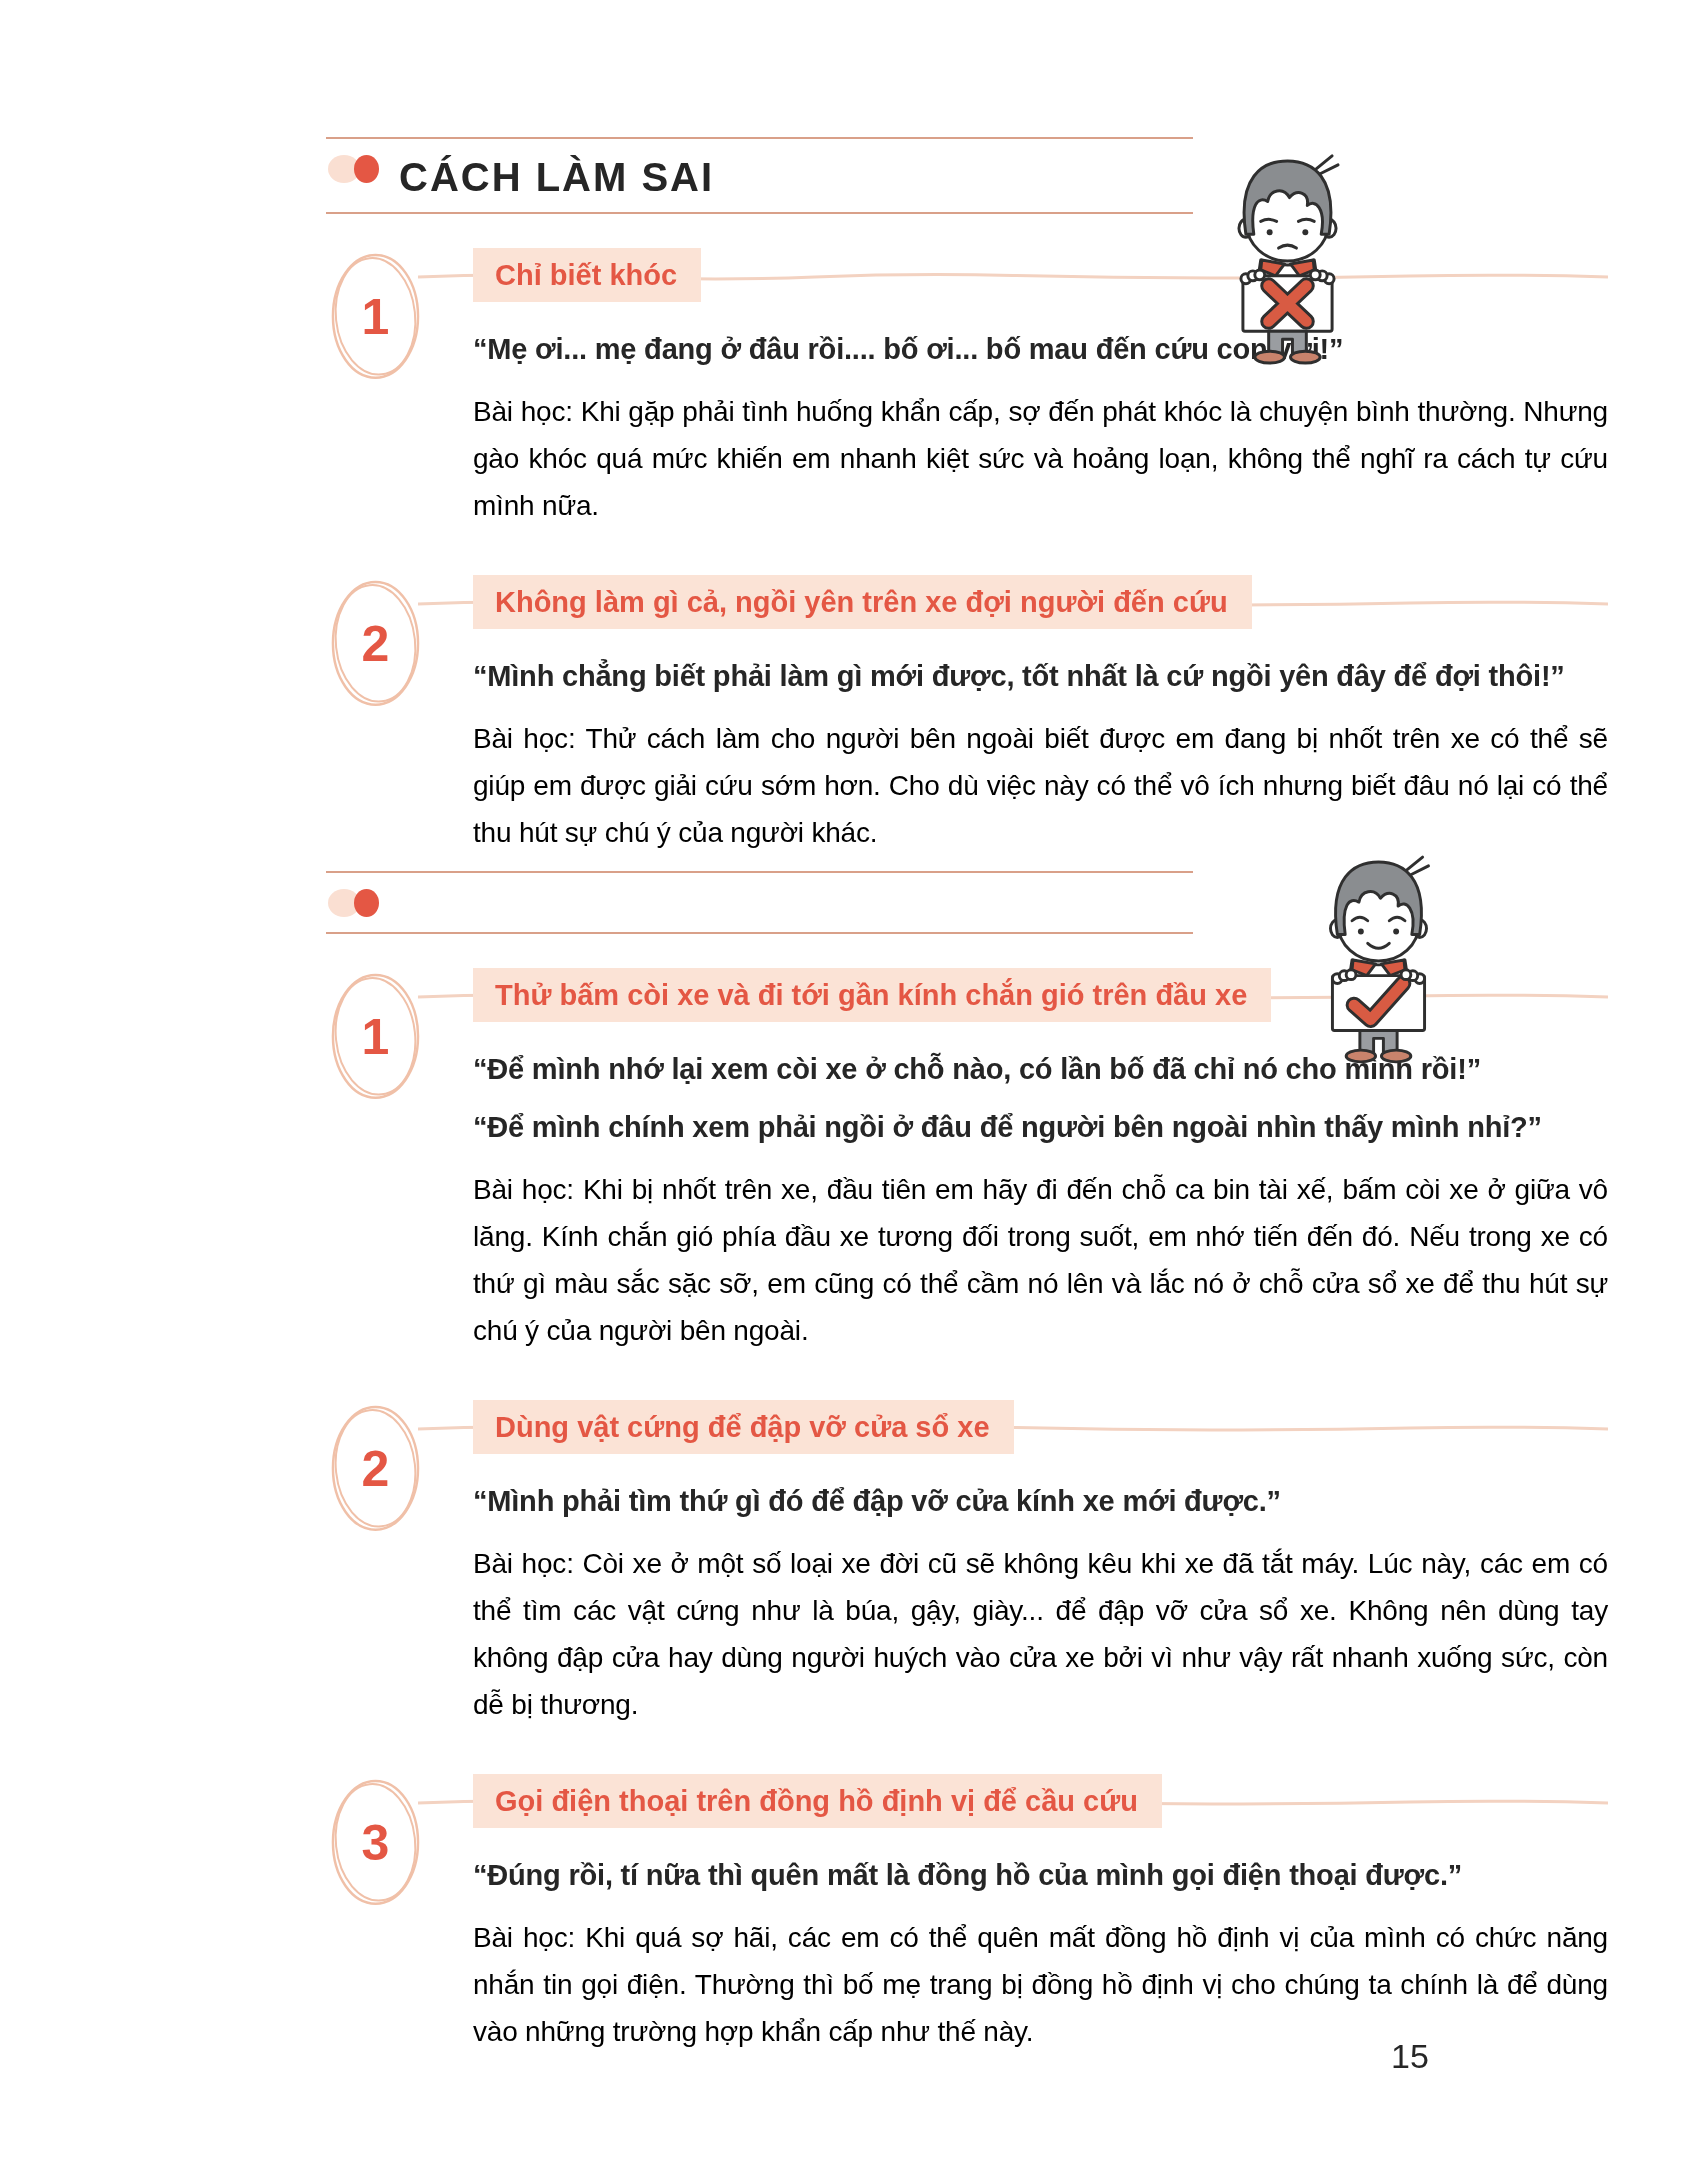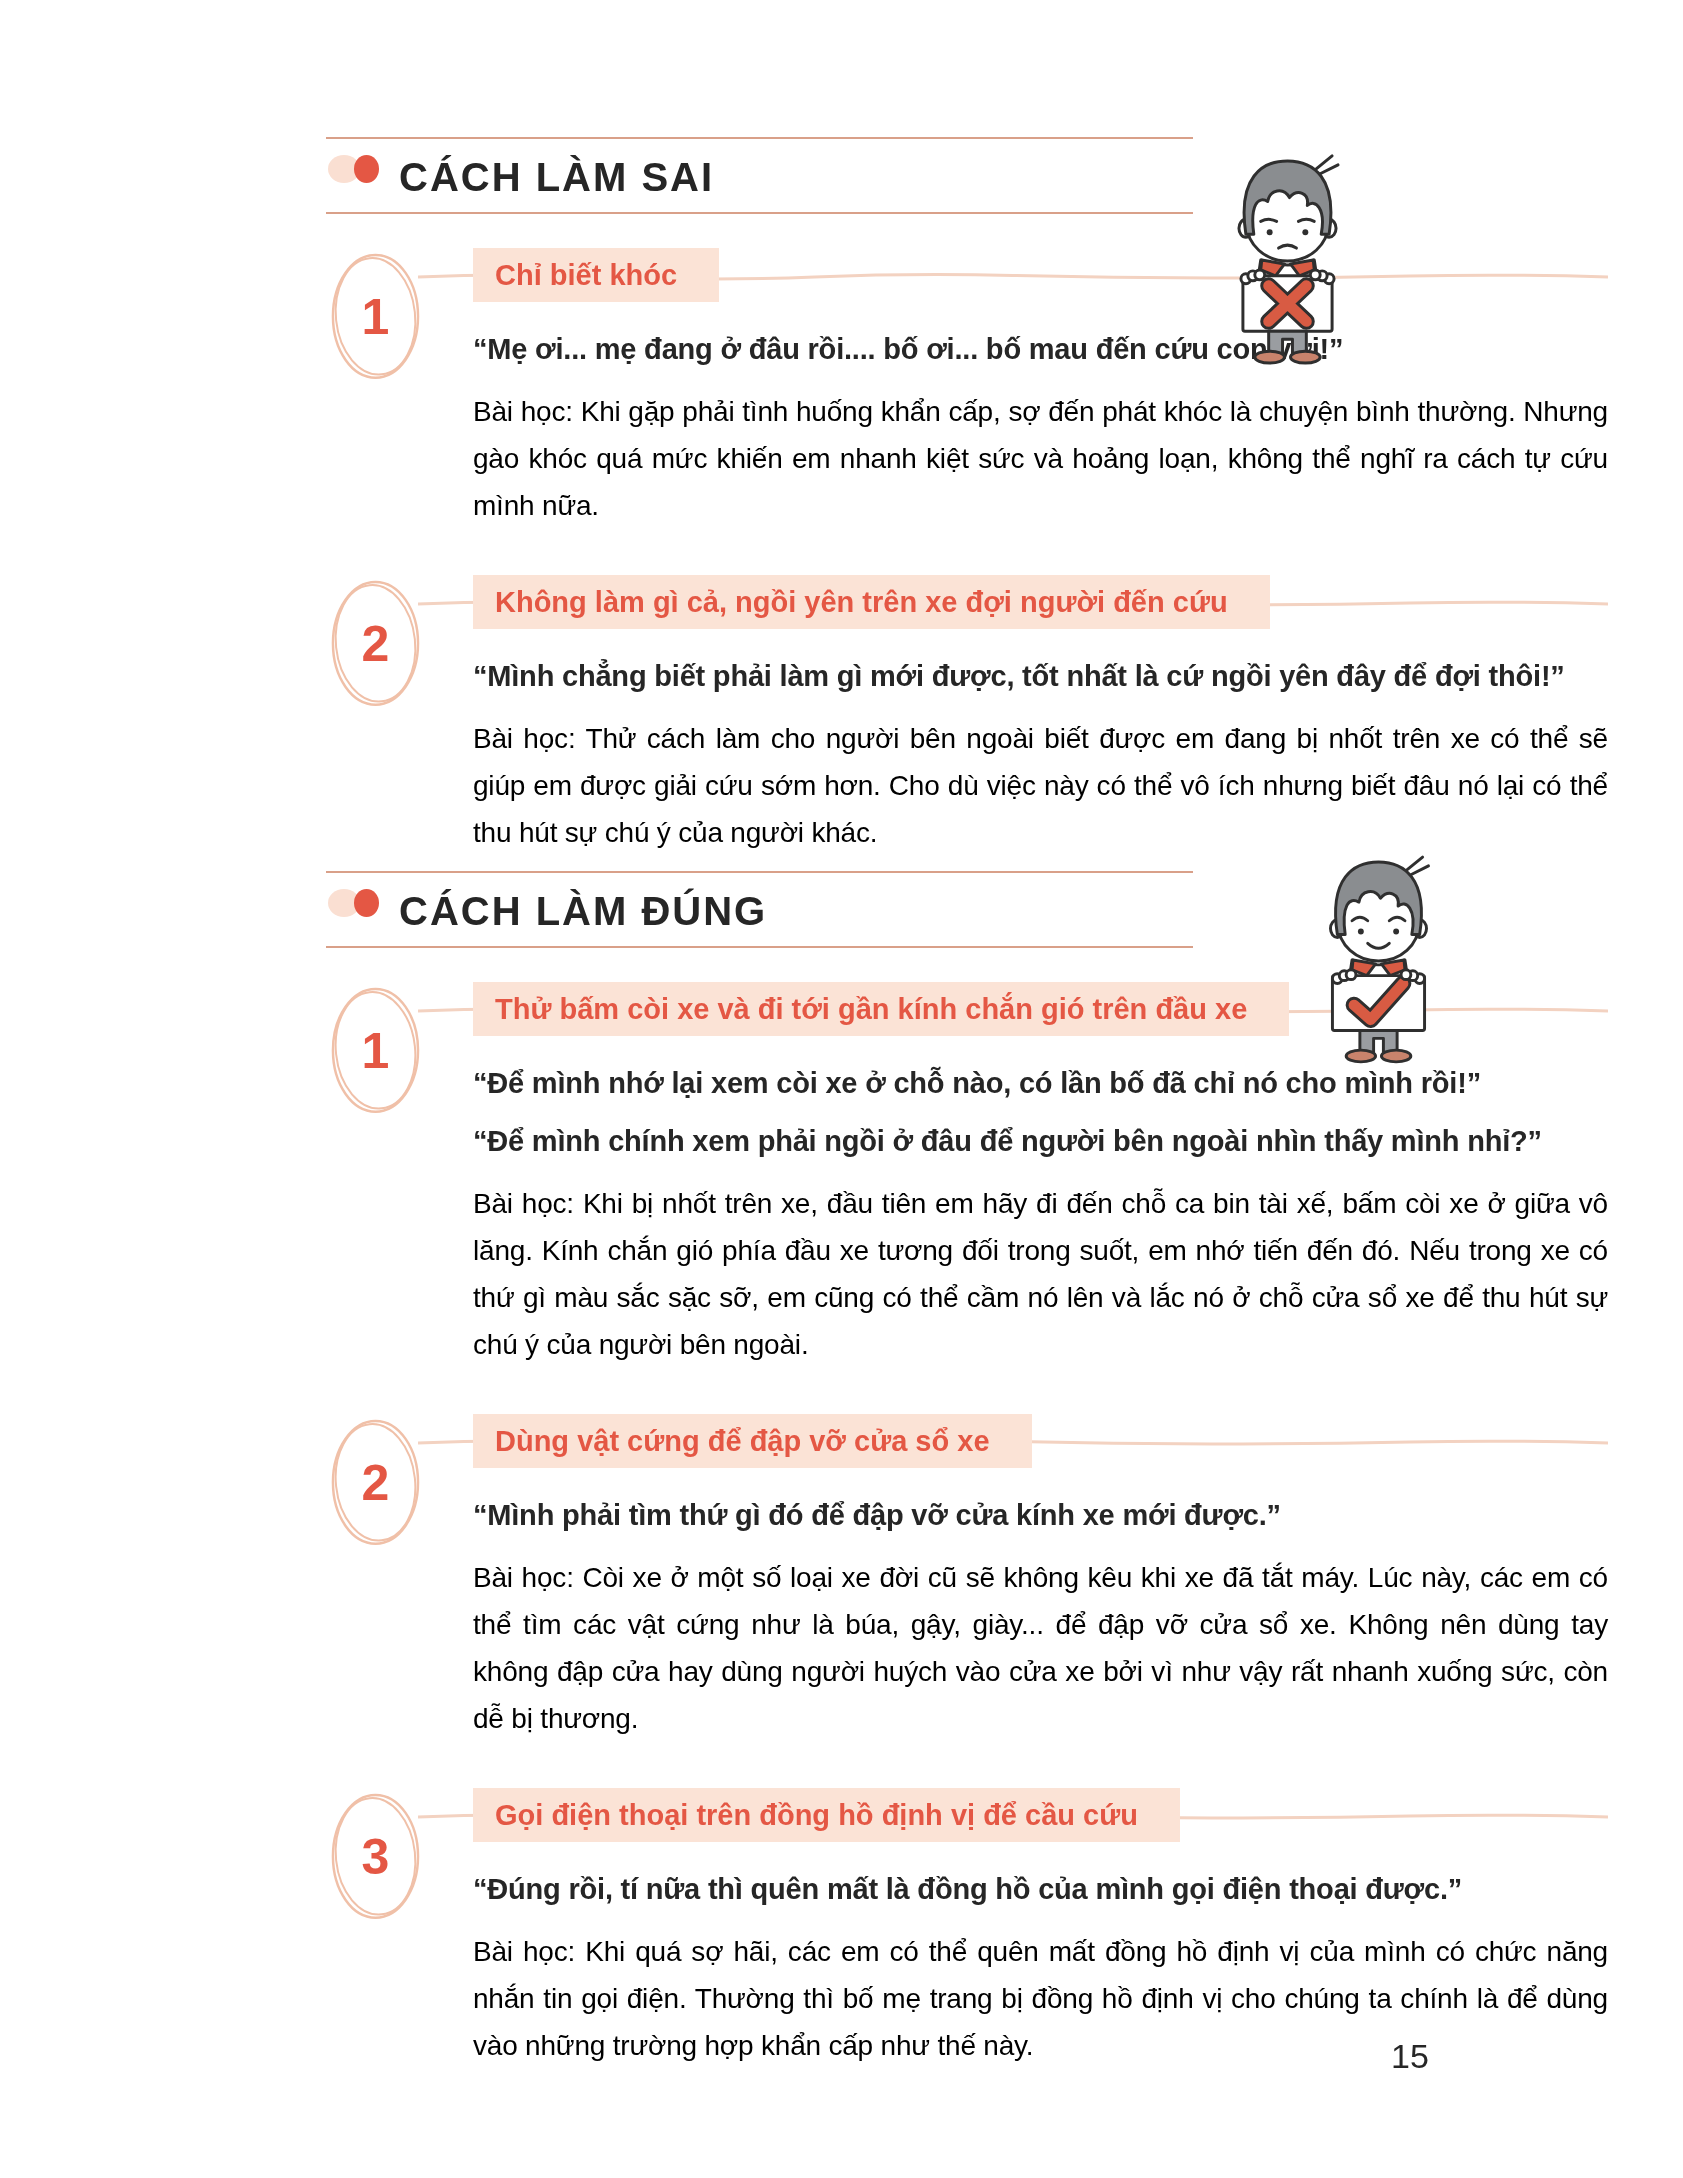--- a/index.html
+++ b/index.html
@@ -36,21 +36,21 @@
     font-size:50px; font-weight:bold; color:var(--accent,#e45744);
   }
 
   .item-body { flex:1 1 auto; min-width:0; position:relative; }
   .squiggle { position:absolute; top:24px; left:-55px; right:0; height:10px; z-index:0; }
   .squiggle svg { width:100%; height:100%; display:block; }
   .heading-box {
     position:relative; z-index:1; display:inline-block;
     background:var(--peach,#fbe3d6); color:var(--accent,#e45744);
     font-weight:bold; font-size:29px; line-height:1;
-    padding:13px 42px 12px 22px; margin:0 0 24px 0;
+    padding:13px 24px 12px 22px; margin:0 0 24px 0;
   }
   .quote {
     font-weight:bold; font-size:29px; line-height:46px; color:#262626;
     margin:0 0 12px 0; letter-spacing:-0.2px;
   }
   .lesson {
     font-size:28px; line-height:47px; color:#000000;
     margin:16px 0 0 0; letter-spacing:-0.2px; text-align:justify;
   }
 
@@ -125,21 +125,20 @@
 </div>
   </div>
 </div>
   <div id="section-slot-1" class="section">
   <div class="section">
     <div class="section-header">
       <span class="dots">
         <span class="dot-small"></span>
         <span class="dot-large"></span>
       </span>
-      <span class="section-title">CÁCH LÀM ĐÚNG</span>
     </div>
     <div class="items">
   <div class="item">
     <div class="item-num">
       <div class="circle-sketch">
         <svg viewBox="0 0 96 134">
           <ellipse cx="48" cy="67" rx="43" ry="62" fill="none" stroke="var(--sketch,#f0c0a8)" stroke-width="2.5"></ellipse>
           <ellipse cx="48" cy="67" rx="40" ry="59" fill="none" stroke="var(--sketch,#f0c0a8)" stroke-width="2" transform="rotate(-6 48 67)"></ellipse>
         </svg>
         <span class="item-number">1</span>

